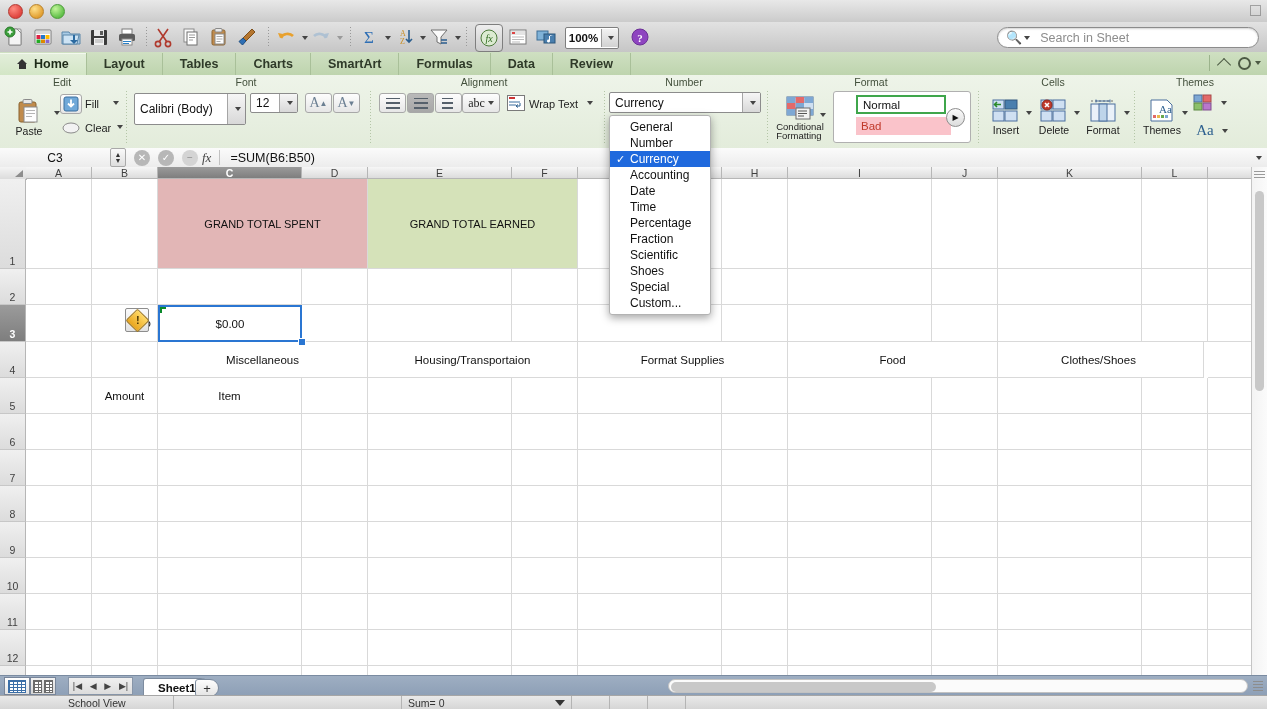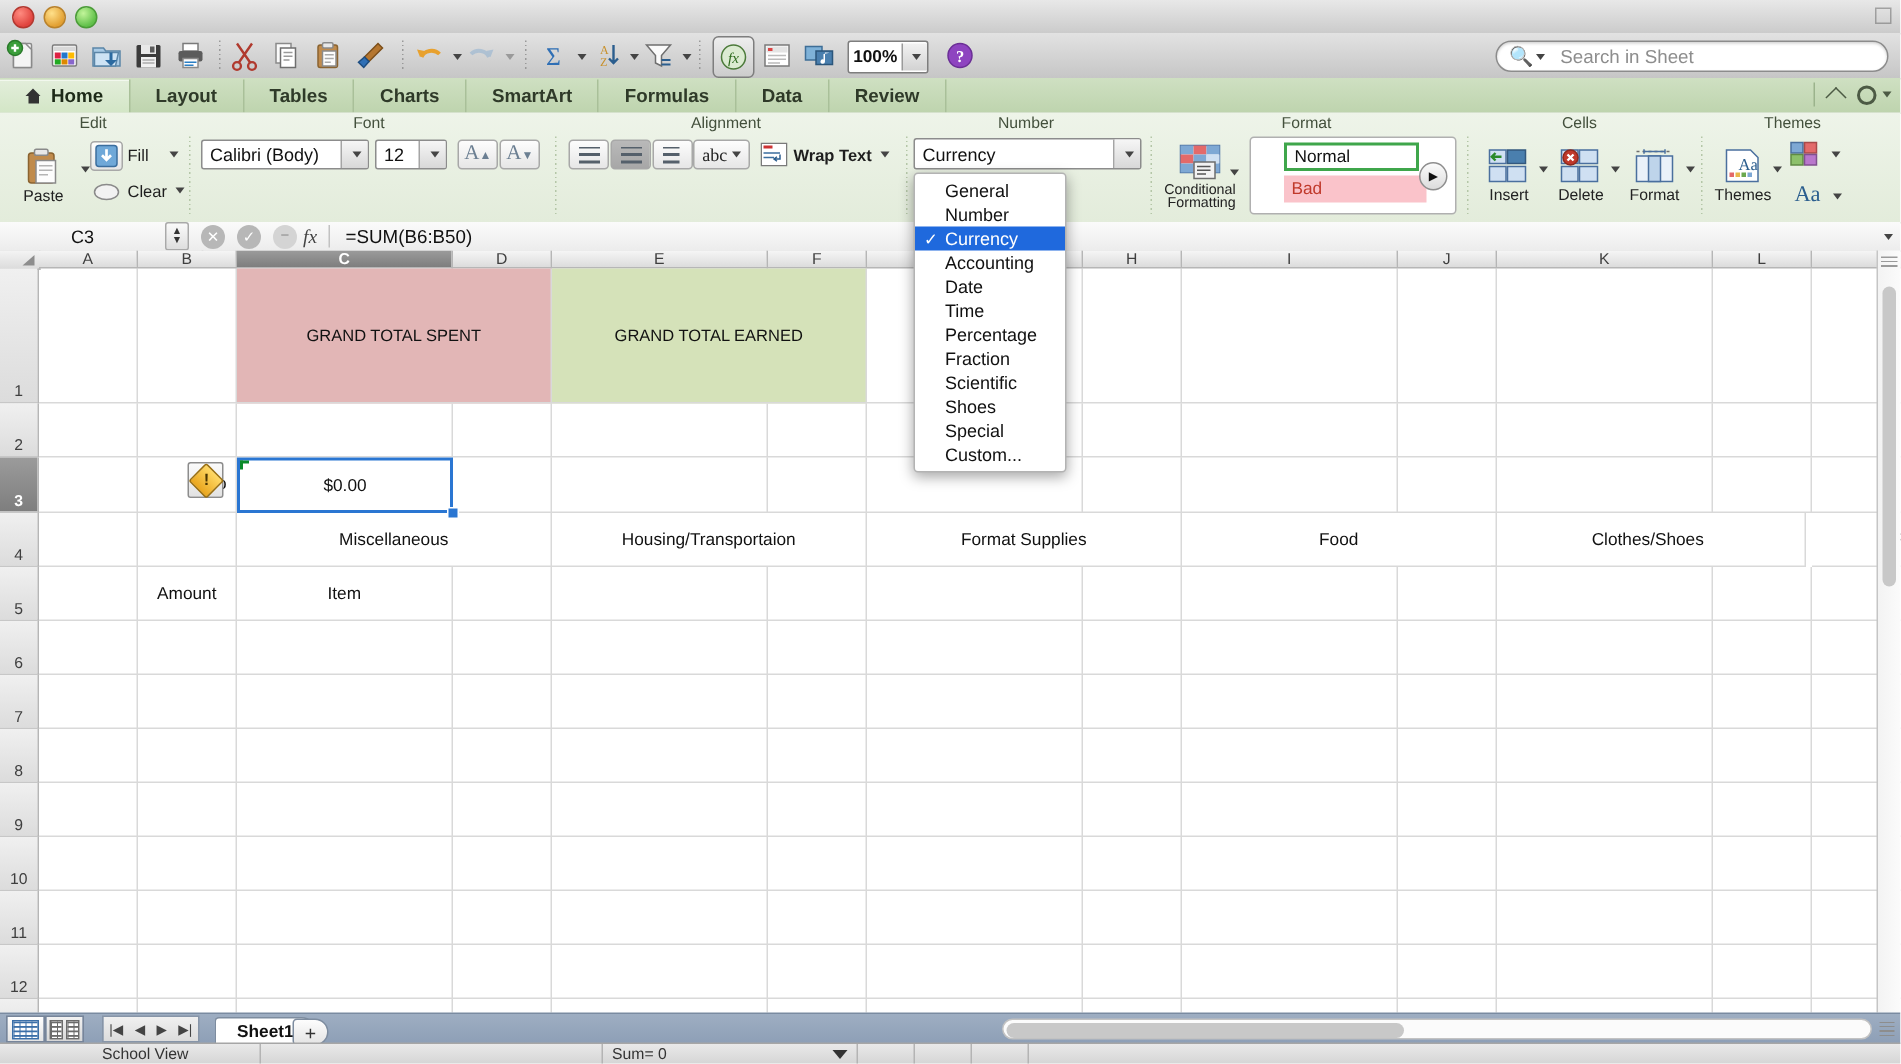--- a/index.html
+++ b/index.html
@@ -493,21 +493,21 @@
     <div class="caret" style="position:absolute;left:115px;top:50px"></div>
     <div class="grp-div" style="left:126px"></div>
 
     <div class="grp-label" style="left:130px;width:232px">Font</div>
     <div class="combobox" style="left:134px;top:92px;width:0;height:0;border:none"></div>
 
     <div class="combobox" style="left:134px;top:92px;width:0;height:0"></div>
     <div class="combobox" style="left:134px;top:92px;width:0;height:0"></div>
     <div class="combobox" style="left:134px;top:92px;width:0;height:0"></div>
     <div class="combobox" style="left:134px;top:92px;width:0;height:0"></div>
-    <div class="combobox" style="left:134px;top:18px;width:112px;height:20px">
+    <div class="combobox" style="left:134px;top:18px;width:112px;height:32px">
       <span class="val">Calibri (Body)</span>
       <span class="arrow">
           <span class="caret"></span>
         </span>
     </div>
     <div class="combobox" style="left:250px;top:18px;width:48px;height:20px">
       <span class="val">12</span>
       <span class="arrow">
           <span class="caret"></span>
         </span>
@@ -620,21 +620,21 @@
         </svg>
     </div>
     <div class="rbtn flat" style="left:505px;top:18px;width:22px;height:20px">
       <svg width="18" height="16" viewBox="0 0 18 16">
           <rect x="0.5" y="0.5" width="17" height="15" fill="#fff" stroke="#7a7a7a"></rect>
           <rect x="2" y="2" width="6" height="2" fill="#c33"></rect>
           <path d="M2 7h11M2 10h7" stroke="#3b6e9e"></path>
           <path d="M13 8v3H9M11 9.5L9 11l2 1.5" stroke="#2b5e8e" fill="none"></path>
         </svg>
     </div>
-    <div class="txtlabel" style="left:529px;top:23px;font-weight:bold">Wrap Text</div>
+    <div class="txtlabel" style="left:529px;top:23px;font-weight:normal">Wrap Text</div>
     <div class="caret" style="position:absolute;left:585px;top:26px"></div>
     <div class="rbtn flat" style="left:505px;top:118px;width:22px;height:22px;opacity:.45">
       <svg width="18" height="15" viewBox="0 0 18 15">
           <rect x="0.5" y="0.5" width="17" height="14" fill="#e9f0f7" stroke="#8fa8bd"></rect>
           <path d="M6 0.5v14" stroke="#8fa8bd"></path>
         </svg>
     </div>
     <div class="txtlabel" style="left:532px;top:124px;color:#9a9a9a">Merge</div>
     <div class="caret dim" style="position:absolute;left:578px;top:126px"></div>
     <div class="grp-div" style="left:604px"></div>
@@ -671,21 +671,21 @@
           <rect x="19.3" y="1" width="8.7" height="6" fill="#7ea8d4"></rect>
           <rect x="2" y="7" width="8.7" height="6" fill="#e36a6a"></rect>
           <rect x="10.7" y="7" width="8.6" height="6" fill="#7ea8d4"></rect>
           <rect x="19.3" y="7" width="8.7" height="6" fill="#cfe0f2"></rect>
           <rect x="2" y="13" width="8.7" height="6" fill="#7ea8d4"></rect>
           <rect x="10.7" y="13" width="8.6" height="6" fill="#e36a6a"></rect>
           <rect x="19.3" y="13" width="8.7" height="6" fill="#7ea8d4"></rect>
           <rect x="11" y="12" width="14" height="11" fill="#f2f2f2" stroke="#6d6d6d"></rect>
           <path d="M13 15h9M13 17.5h9M13 20h6" stroke="#555"></path>
         </svg>
-      <span style="font-size:9.5px;line-height:9.5px;text-align:right;margin-top:0px">
+      <span style="font-size:9.5px;line-height:9.5px;text-align:left;margin-top:0px">
         <span>Conditional</span><br>
         <span>Formatting</span>
       </span>
     </div>
     <div class="caret" style="position:absolute;left:818px;top:38px"></div>
 
     <div style="position:absolute;left:833px;top:16px;width:138px;height:52px;border:1px solid #b0b0b0;border-radius:3px;background:#fff;box-sizing:border-box">
       <div style="position:absolute;left:22px;top:3px;width:90px;height:19px;background:#fff;border:2px solid #3fa64b;box-sizing:border-box;display:flex;align-items:center;padding-left:5px;font-size:11.5px">
         <span>Normal</span>
       </div>

